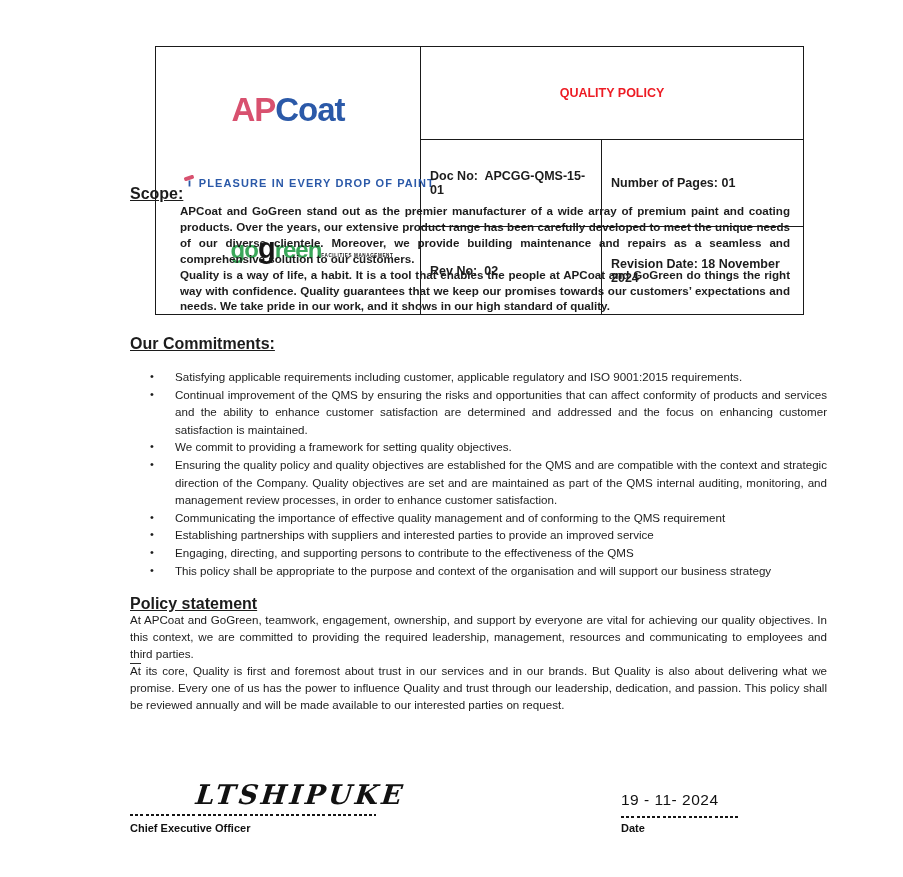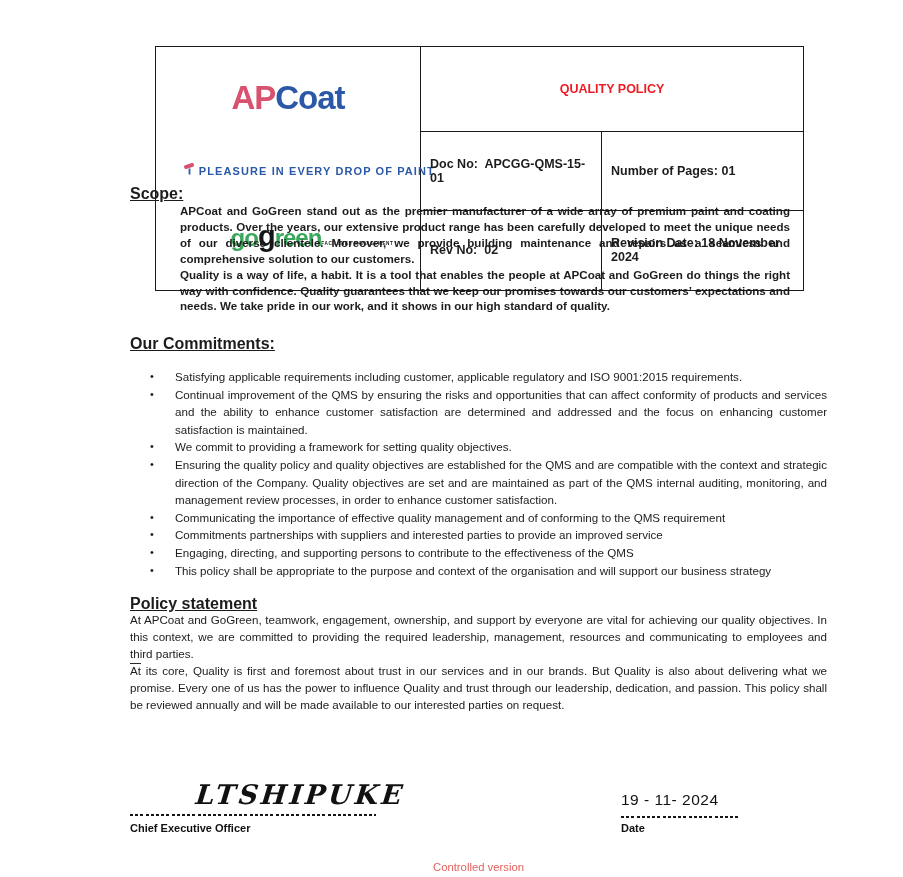--- a/index.html
+++ b/index.html
@@ -18,21 +18,21 @@
     border-collapse: collapse;
     table-layout: fixed;
   }
   .header-table td {
     border: 1.6px solid #1a1a1a;
     padding: 16px 9px;
     font-size: 12.5px;
     font-weight: 600;
     white-space: pre-wrap;
   }
-  .header-table .logo-cell { width: 238px; height: 105px; padding: 6px 6px; }
+  .header-table .logo-cell { width: 238px; height: 105px; padding: 18px 6px; }
   .header-table .col-doc  { width: 162px; }
   .header-table .col-meta { width: 183px; }
   .row-title td { height: 36px; }
   .row-doc td   { height: 31px; }
   .row-rev td   { height: 32px; }
   .title-cell {
     text-align: center;
     color: #ed1c24;
     font-size: 13px;
     font-weight: bold;
@@ -168,21 +168,21 @@
     <li>
         <span class="marker">•</span>
         <span class="b-text">Ensuring the quality policy and quality objectives are established for the QMS and are compatible with the context and strategic direction of the Company. Quality objectives are set and are maintained as part of the QMS internal auditing, monitoring, and management review processes, in order to enhance customer satisfaction.</span>
       </li>
     <li>
         <span class="marker">•</span>
         <span class="b-text">Communicating the importance of effective quality management and of conforming to the QMS requirement</span>
       </li>
     <li>
         <span class="marker">•</span>
-        <span class="b-text">Commitments partnerships with suppliers and interested parties to provide an improved service</span>
+        <span class="b-text">Establishing partnerships with suppliers and interested parties to provide an improved service</span>
       </li>
     <li>
         <span class="marker">•</span>
         <span class="b-text">Engaging, directing, and supporting persons to contribute to the effectiveness of the QMS</span>
       </li>
     <li>
         <span class="marker">•</span>
         <span class="b-text">This policy shall be appropriate to the purpose and context of the organisation and will support our business strategy</span>
       </li>
   </ul>
@@ -193,15 +193,14 @@
     <p><span class="overline-word">At</span><span> its core, Quality is first and foremost about trust in our services and in our brands. But Quality is also about delivering what we promise. Every one of us has the power to influence Quality and trust through our leadership, dedication, and passion. This policy shall be reviewed annually and will be made available to our interested parties on request.</span></p>
   </div>
 
   <div class="sig-name">LTSHIPUKE</div>
   <div class="dash-line sig-line"></div>
   <div class="sig-role">Chief Executive Officer</div>
   <div class="date-value">19 - 11- 2024</div>
   <div class="dash-line date-line"></div>
   <div class="date-label">Date</div>
 
-  <div class="footer-note">Controlled version</div>
 
 </div>
 
 </body></html>

